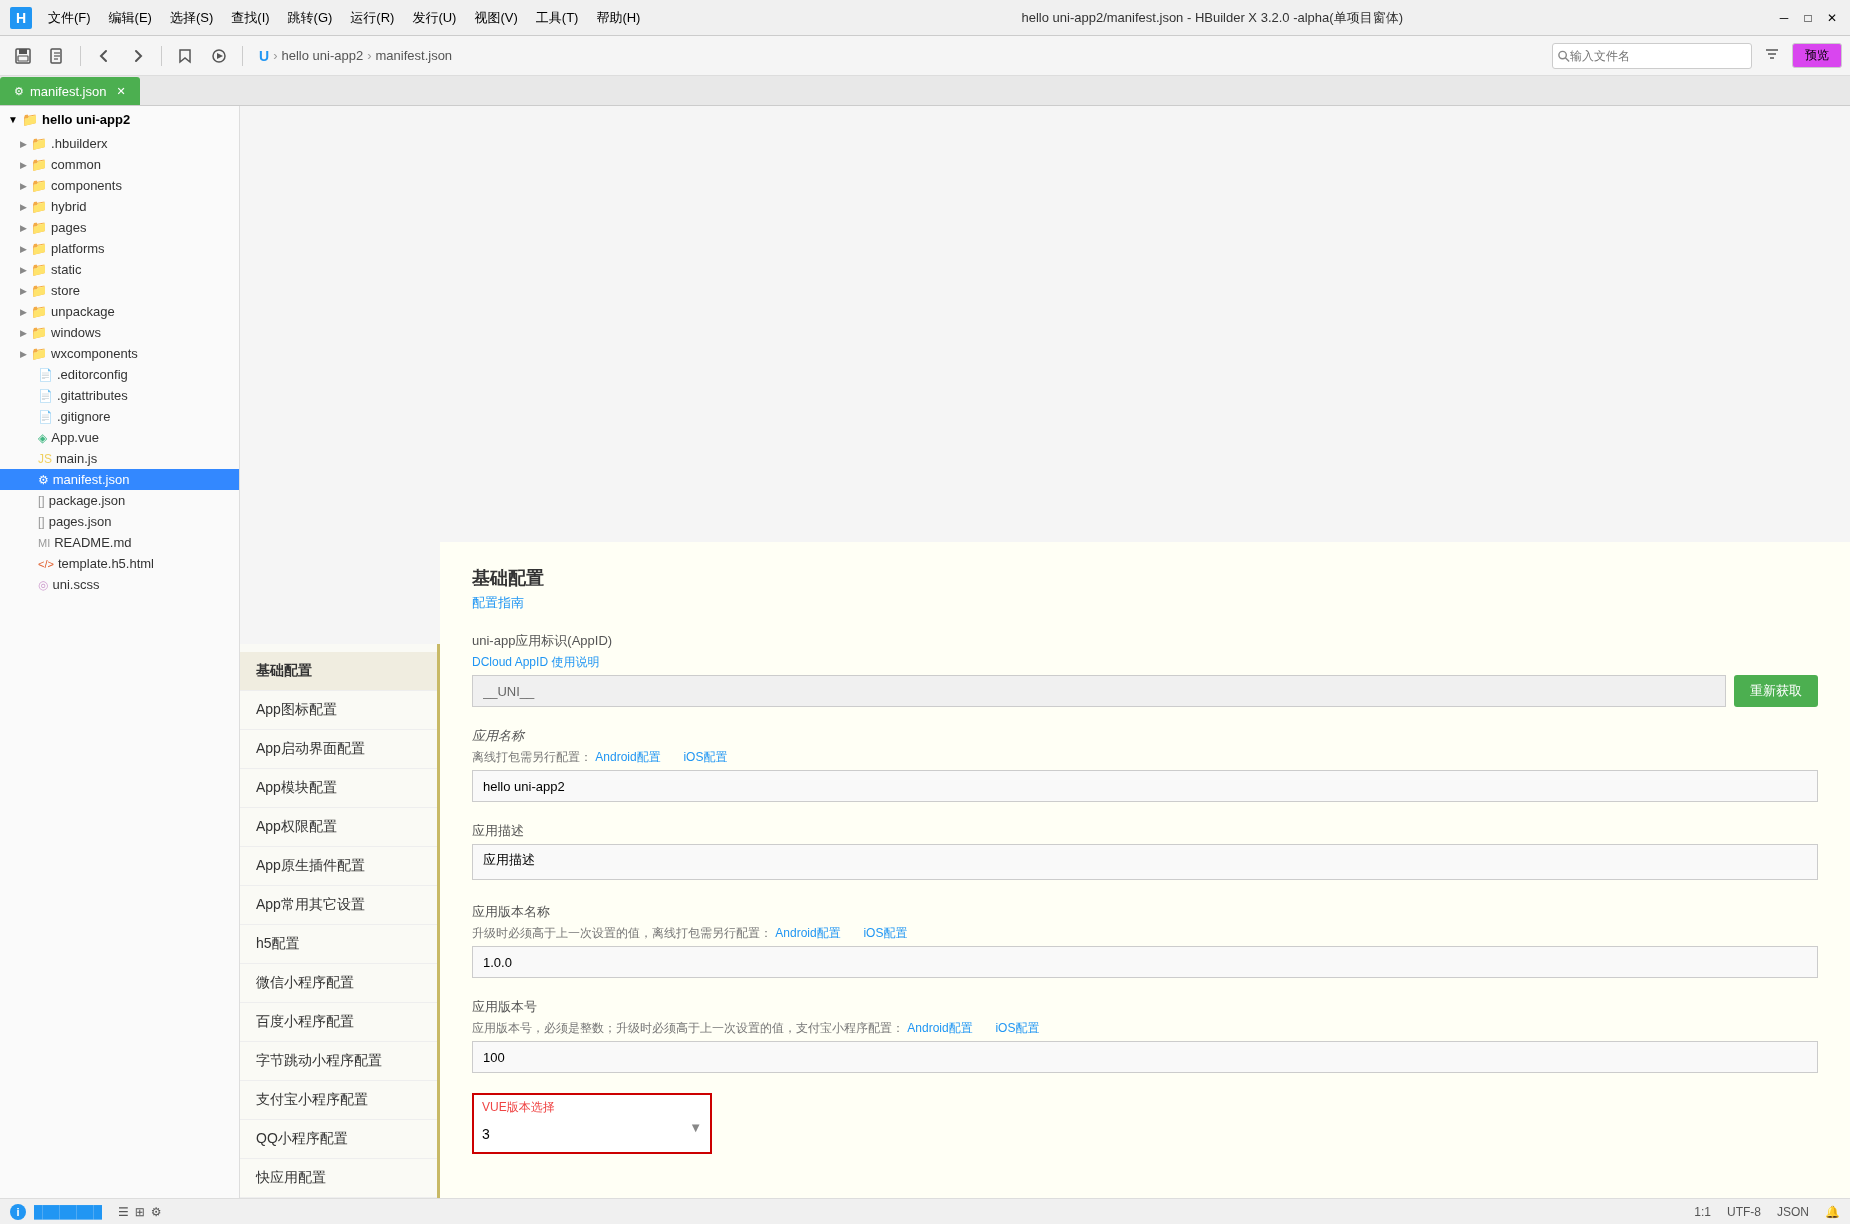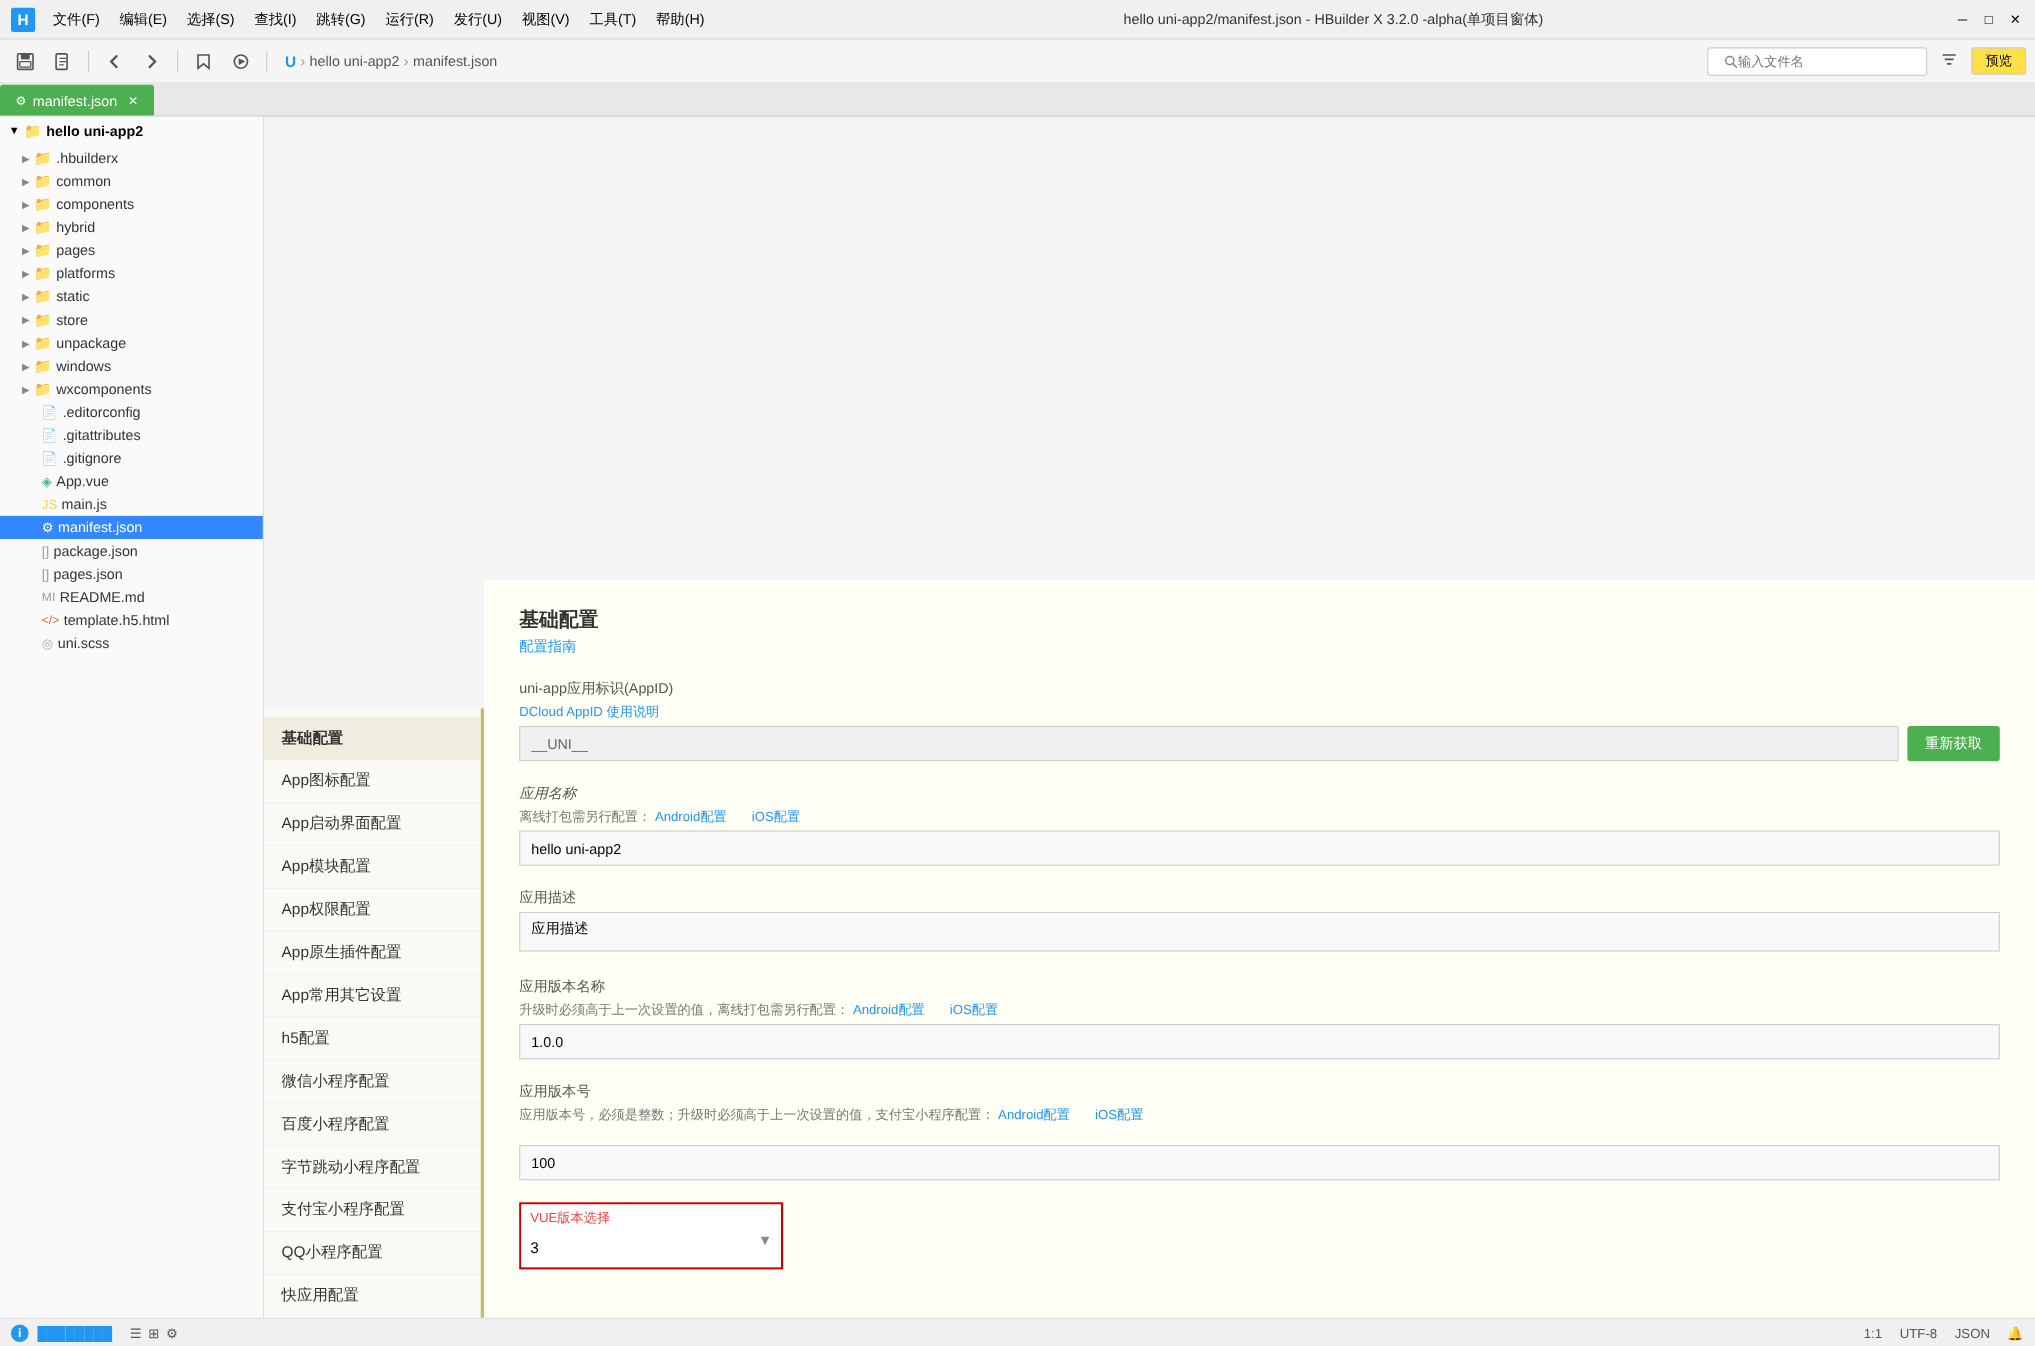--- a/index.html
+++ b/index.html
@@ -73,39 +73,39 @@
       display: flex; align-items: center; gap: 4px;
       font-size: 13px; color: #555;
       flex: 1;
       margin-left: 8px;
     }
     .breadcrumb-sep { color: #999; }
     .search-box {
       display: flex; align-items: center;
       border: 1px solid #ccc;
       background: white;
-      padding: 2px 14px;
+      padding: 2px 4px;
       border-radius: 3px;
       width: 200px;
       height: 26px;
     }
     .search-box input {
       border: none; outline: none;
       font-size: 12px; width: 100%;
       background: transparent;
     }
     .filter-btn {
       padding: 3px 8px;
       font-size: 12px;
       cursor: pointer;
       color: #555;
     }
     .preview-btn {
       padding: 3px 12px;
-      background: #fde047;
+      background: #d946ef;
       border: 1px solid #ccc;
       border-radius: 3px;
       font-size: 12px;
       cursor: pointer;
     }
 
     
     .tabbar {
       height: 30px;
       background: #e8e8e8;
@@ -595,21 +595,21 @@
 
       
       <div class="form-group">
         <span class="form-label">应用版本号</span>
         <div class="form-desc">
           <span>应用版本号，必须是整数；升级时必须高于上一次设置的值，支付宝小程序配置：</span>
           <a class="form-link">Android配置</a>
           <span style="color:#777;margin:0 2px;">　</span>
           <a class="form-link">iOS配置</a>
         </div>
-        <input class="form-input" type="text" style="width: 100%; margin-top: 15px;" value="100">
+        <input class="form-input" type="text" style="width: 100%;" value="100">
       </div>
 
       
       <div class="form-group">
         <div class="vue-select-wrapper">
           <div class="vue-select-label">VUE版本选择</div>
           <select class="vue-select">
             <option value="2">2</option>
             <option value="3" selected="">3</option>
           </select>

